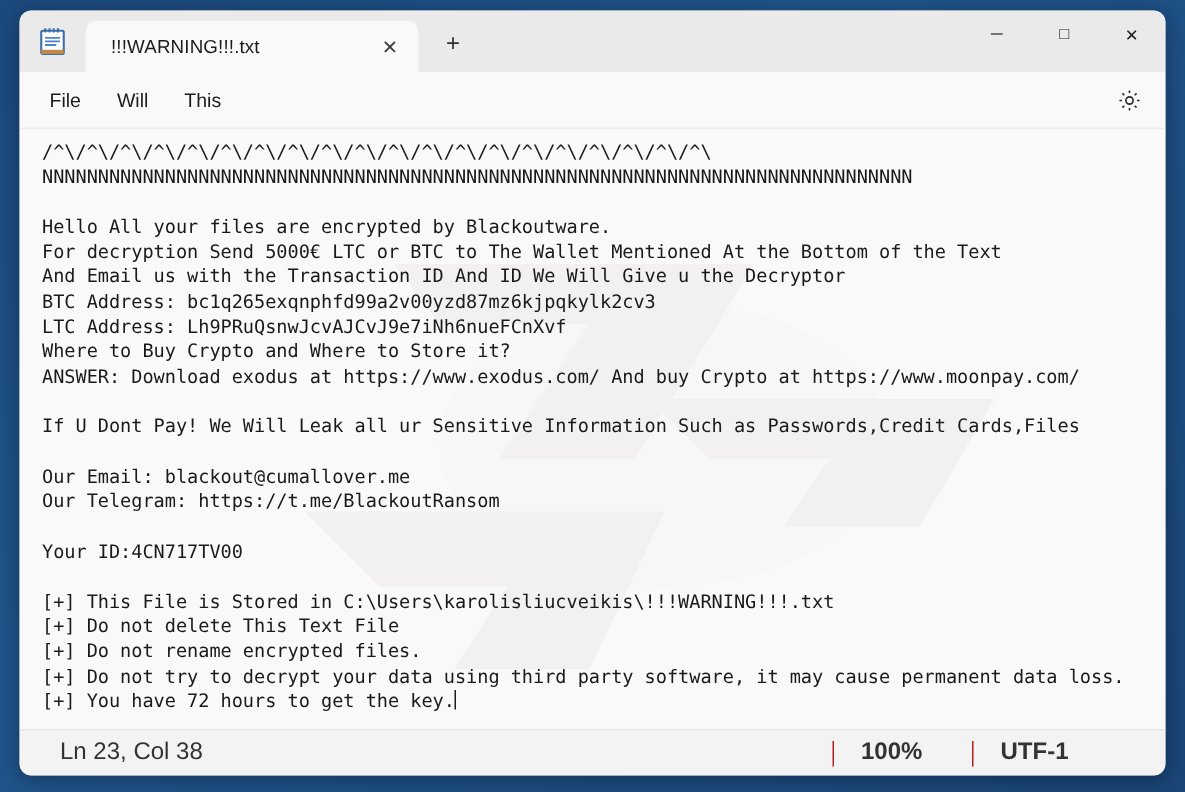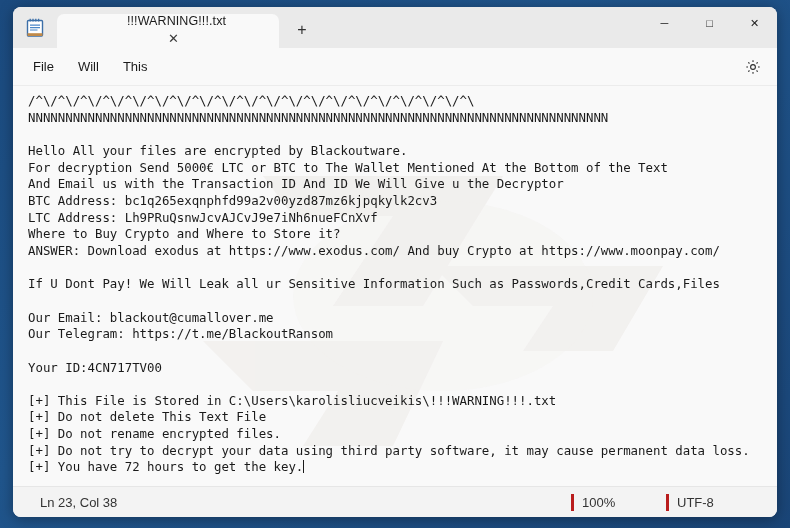--- a/index.html
+++ b/index.html
@@ -62,21 +62,20 @@
   .tab {
     position: relative;
     height: 34px;
     min-width: 222px;
     background: #f9f9f9;
     border-radius: 7px 7px 0 0;
     display: flex;
     align-items: center;
     padding: 0 0 0 17px;
     box-sizing: border-box;
-    flex-direction: column;
   }
 
   .tab-title {
     font-size: 12.5px;
     color: #1b1b1b;
     letter-spacing: .1px;
     white-space: nowrap;
     flex: 1 1 auto;
   }
 
@@ -198,36 +197,36 @@
   }
 
   
   #statusbar {
     flex: 0 0 auto;
     height: 30px;
     background: #f3f3f3;
     border-top: 1px solid #e6e6e6;
     display: flex;
     align-items: center;
-    font-size: 13px;
+    font-size: 16px;
     color: #333;
-    gap: 20px;
   }
   #status-position {
     padding-left: 27px;
     flex: 1 1 auto;
   }
   .status-cell {
-    padding: 0 8px;
-    border-left: 3px solid #b91c1c;
+    padding: 0 18px;
+    border-left: 1px solid #b91c1c;
     height: 17px;
     display: flex;
     align-items: center;
     cursor: pointer;
     white-space: nowrap;
+    font-weight: bold;
   }
   #status-zoom { min-width: 56px; }
   #status-eol  { min-width: 120px; }
   #status-enc  { min-width: 92px; }
 </style>
 </head>
 <body>
 
 <div id="desktop"></div>
 
@@ -313,16 +312,16 @@
 [+] This File is Stored in C:\Users\karolisliucveikis\!!!WARNING!!!.txt
 [+] Do not delete This Text File
 [+] Do not rename encrypted files.
 [+] Do not try to decrypt your data using third party software, it may cause permanent data loss.
 [+] You have 72 hours to get the key.</span><span class="caret"></span></pre>
   </div>
 
   <div id="statusbar">
     <div id="status-position">Ln 23, Col 38</div>
     <div class="status-cell" id="status-zoom">100%</div>
-    <div class="status-cell" id="status-enc">UTF-8</div>
+    <div class="status-cell" id="status-enc">UTF-1</div>
   </div>
 
 </div>
 
 </body></html>

